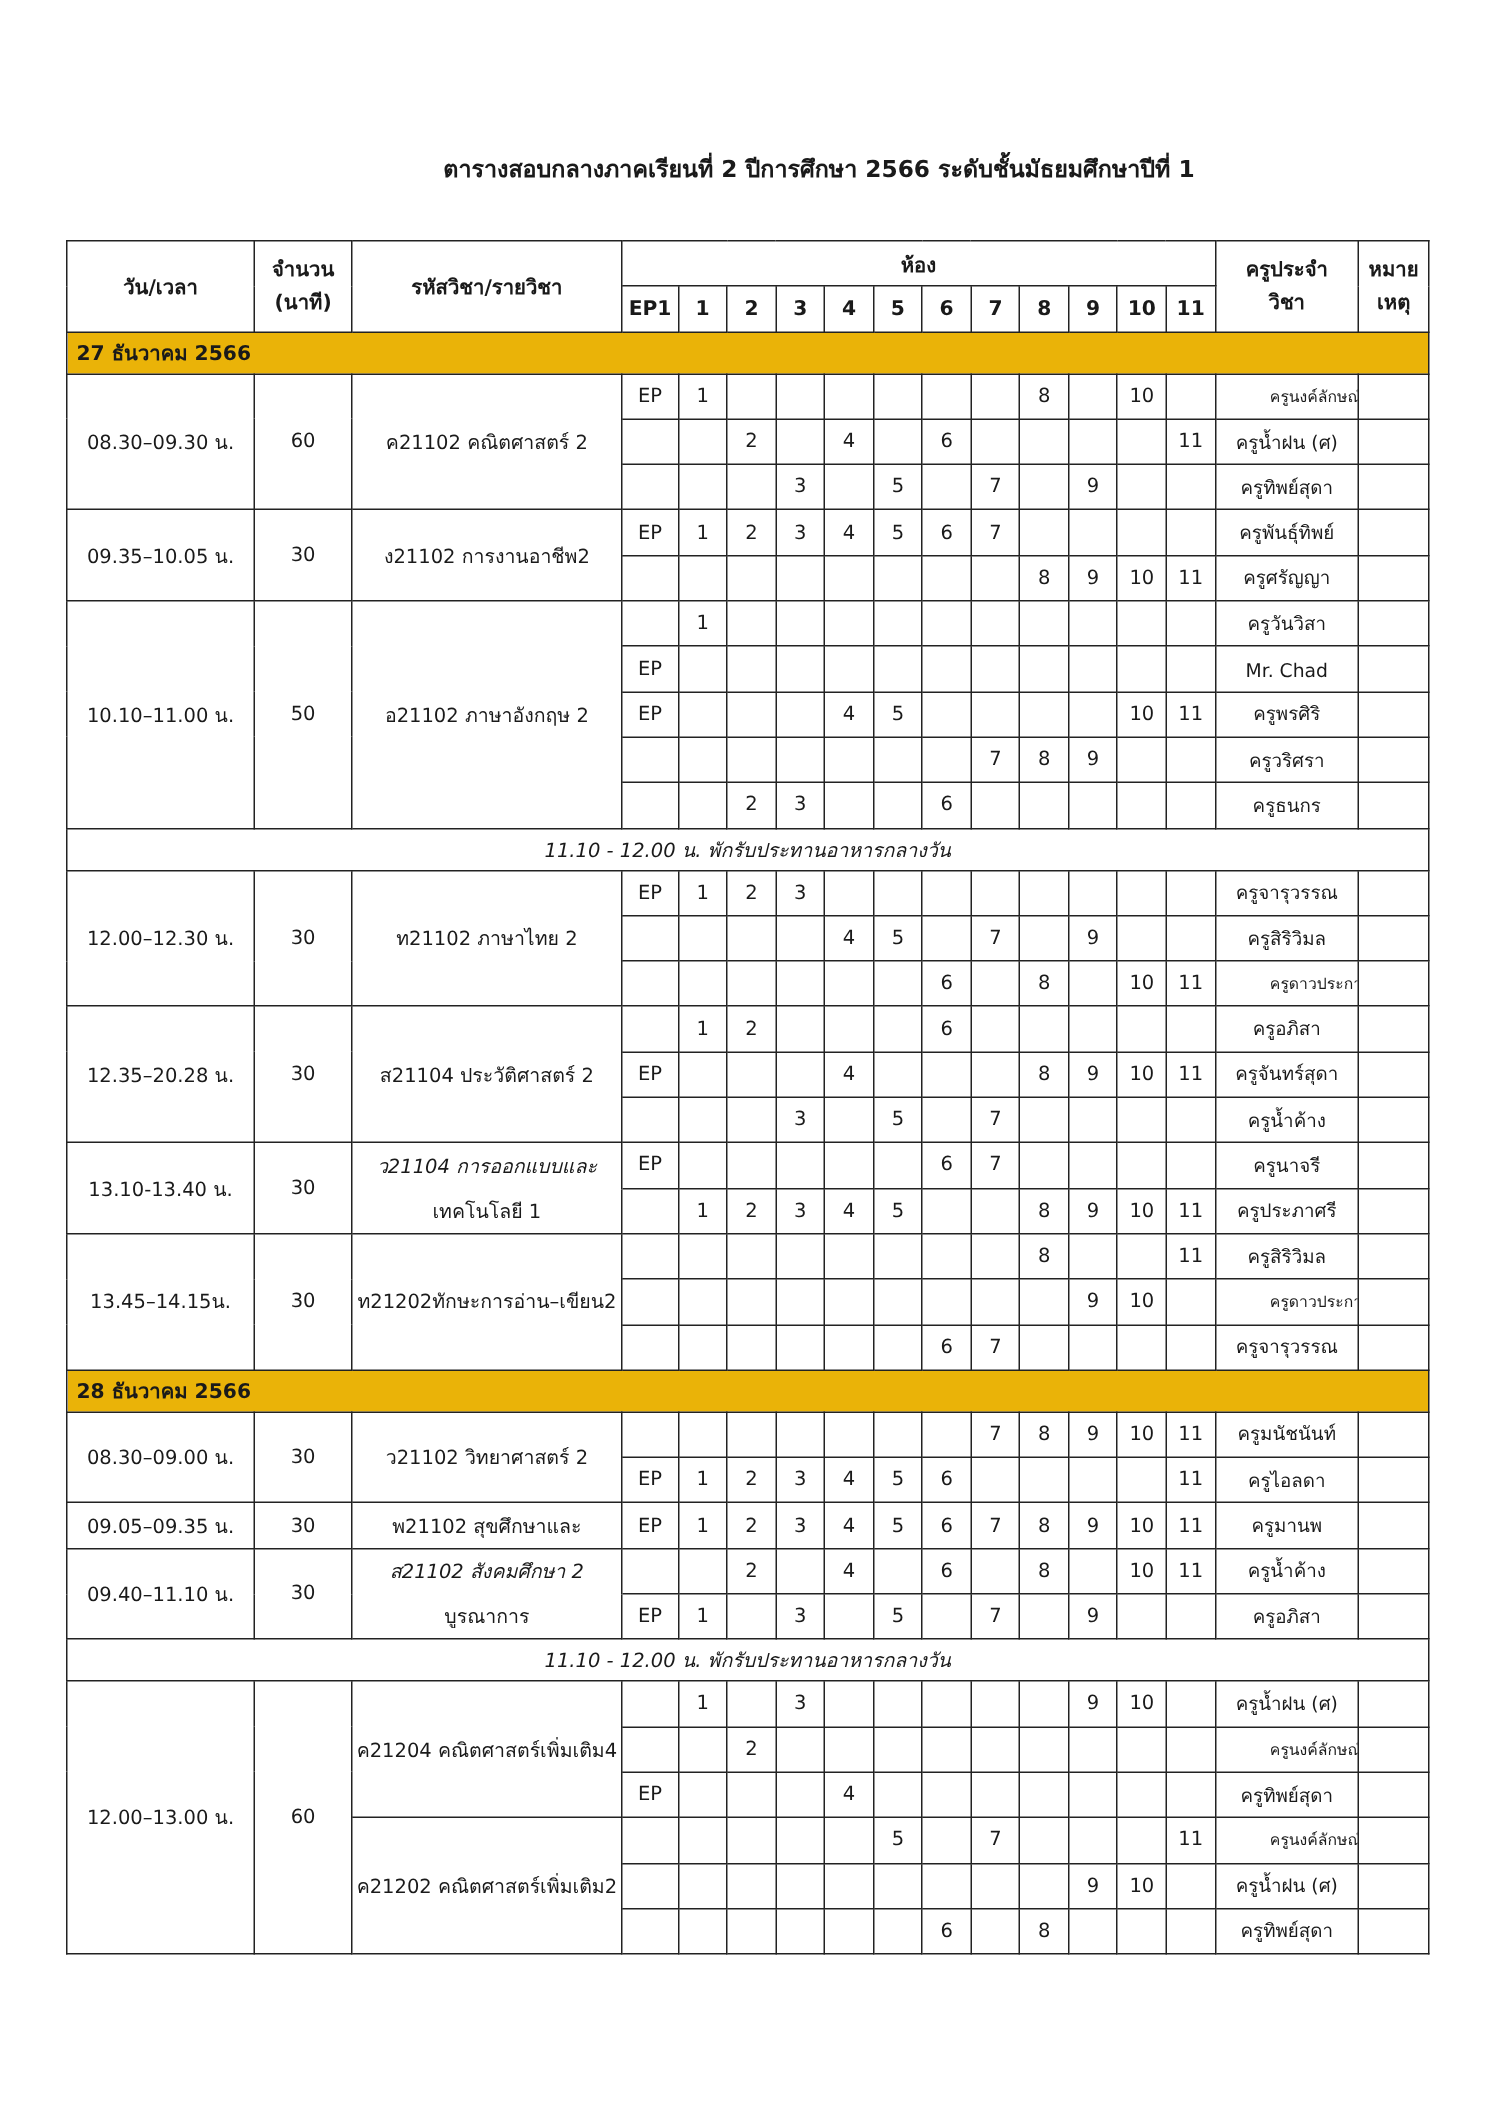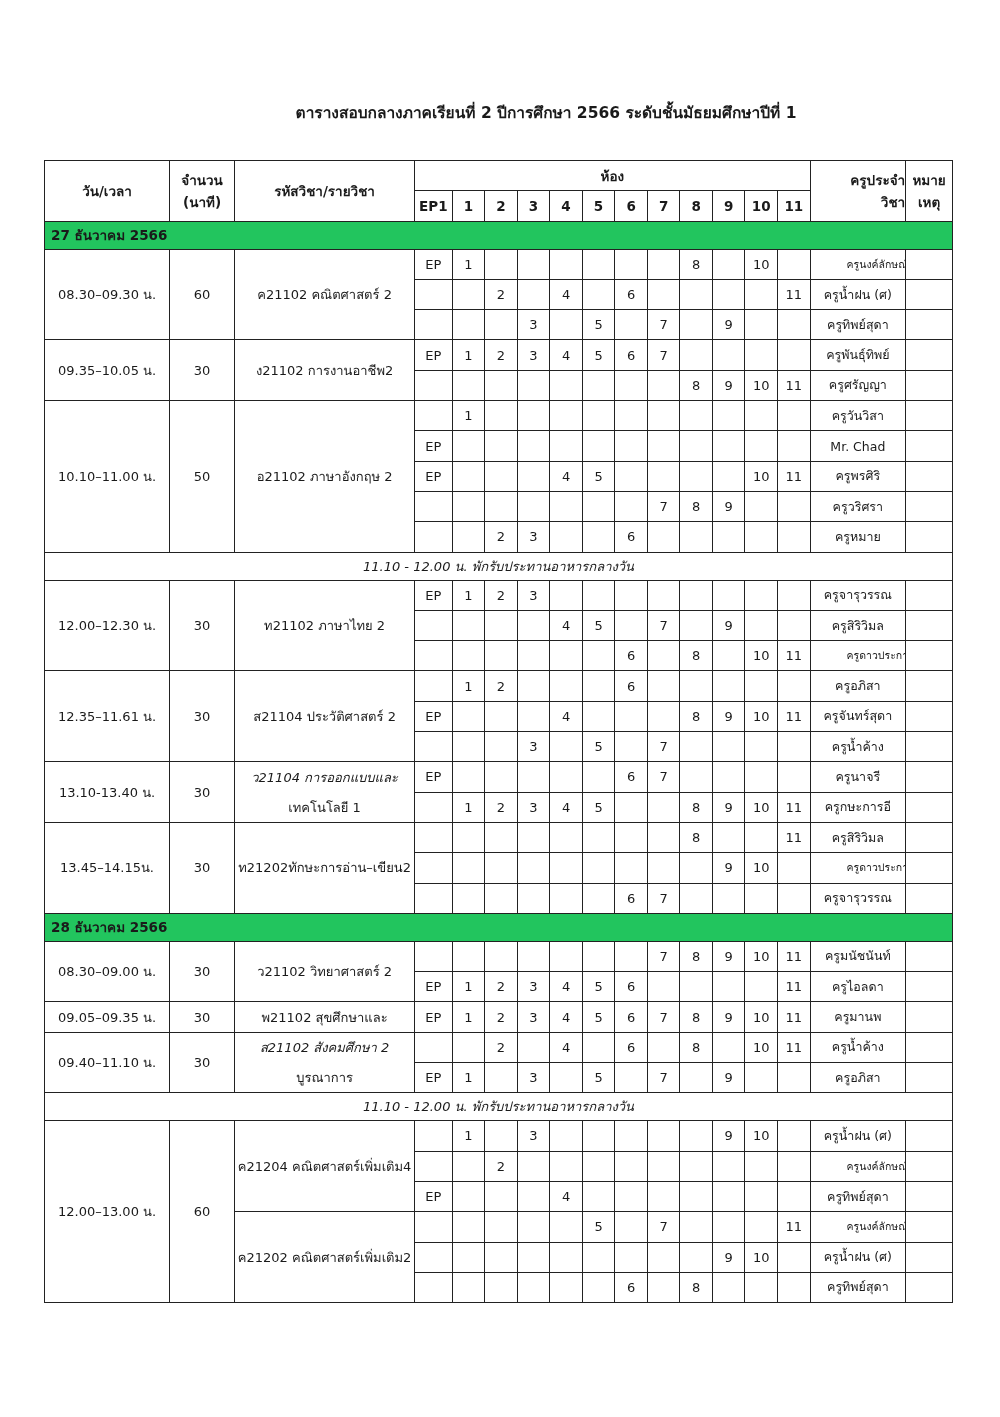--- a/index.html
+++ b/index.html
@@ -17,21 +17,21 @@
   .c-note { width: 46px; }
   td.time { text-align: center; vertical-align: top; padding-top: 7px; }
   td.time.mid { vertical-align: middle; padding-top: 0; }
   td.dur { vertical-align: top; padding-top: 7px; }
   td.dur.mid { vertical-align: middle; padding-top: 0; }
   td.subj { text-align: left; padding-left: 6px; vertical-align: top; padding-top: 7px; white-space: nowrap; }
   td.subj.mid { vertical-align: middle; padding-top: 0; }
   td.subj.cont { vertical-align: middle; padding-top: 0; border-top: none; }
   td.teacher { text-align: left; padding-left: 6px; font-size: 12.5px; }
   td.teacher.small { font-size: 10.5px; padding-left: 36px; }
-  tr.date td { background: #22c55e; text-align: left; padding-left: 6px; font-weight: bold; font-size: 13.5px; height: 27px; }
+  tr.date td { background: #eab308; text-align: left; padding-left: 6px; font-weight: bold; font-size: 13.5px; height: 27px; }
   tr.break td { text-align: center; font-style: italic; height: 27px; }
   td.nb-bottom { border-bottom: none !important; font-style: italic; }
 </style>
 </head>
 <body>
 
 <div class="title">ตารางสอบกลางภาคเรียนที่ 2 ปีการศึกษา 2566  ระดับชั้นมัธยมศึกษาปีที่ 1</div>
 
 <table class="sched">
   <colgroup>
@@ -52,21 +52,21 @@
       <col class="c-room">
     <col class="c-teacher">
       <col class="c-note">
   </colgroup>
   <thead>
     <tr>
       <th rowspan="2">วัน/เวลา</th>
       <th rowspan="2" style="line-height:22px;text-align:center;"><span>จำนวน</span><br><span>(นาที)</span></th>
       <th rowspan="2">รหัสวิชา/รายวิชา</th>
       <th colspan="12">ห้อง</th>
-      <th rowspan="2" style="line-height:22px;text-align:right;"><span>ครูประจำ</span><br><span>วิชา</span></th>
+      <th rowspan="2" style="line-height:22px;"><span>ครูประจำ</span><br><span>วิชา</span></th>
       <th rowspan="2" style="line-height:22px;"><span>หมาย</span><br><span>เหตุ</span></th>
     </tr>
     <tr>
       <th>EP1</th>
       <th>1</th>
       <th>2</th>
       <th>3</th>
       <th>4</th>
       <th>5</th>
       <th>6</th>
@@ -240,21 +240,21 @@
         <td>2</td>
         <td>3</td>
         <td></td>
         <td></td>
         <td>6</td>
         <td></td>
         <td></td>
         <td></td>
         <td></td>
         <td></td>
-        <td class="teacher">ครูหมาย</td>
+        <td class="teacher">ครูธนกร</td>
         <td></td>
       </tr>
       <tr class="break">
         <td colspan="17">11.10 - 12.00 น.  พักรับประทานอาหารกลางวัน</td>
       </tr>
       <tr>
         <td class="time mid" rowspan="3">12.00–12.30 น.</td>
         <td class="dur mid" rowspan="3">30</td>
         <td class="subj mid" rowspan="3">ท21102 ภาษาไทย 2</td>
         <td>EP</td>
@@ -298,21 +298,21 @@
         <td>6</td>
         <td></td>
         <td>8</td>
         <td></td>
         <td>10</td>
         <td>11</td>
         <td class="teacher small">ครูดาวประกาย</td>
         <td></td>
       </tr>
       <tr>
-        <td class="time mid" rowspan="3">12.35–11.61 น.</td>
+        <td class="time mid" rowspan="3">12.35–20.28 น.</td>
         <td class="dur mid" rowspan="3">30</td>
         <td class="subj mid" rowspan="3">ส21104 ประวัติศาสตร์ 2</td>
         <td></td>
         <td>1</td>
         <td>2</td>
         <td></td>
         <td></td>
         <td></td>
         <td>6</td>
         <td></td>
@@ -381,21 +381,21 @@
         <td>2</td>
         <td>3</td>
         <td>4</td>
         <td>5</td>
         <td></td>
         <td></td>
         <td>8</td>
         <td>9</td>
         <td>10</td>
         <td>11</td>
-        <td class="teacher">ครูกษะการอี</td>
+        <td class="teacher">ครูประภาศรี</td>
         <td></td>
       </tr>
       <tr>
         <td class="time" rowspan="3">13.45–14.15น.</td>
         <td class="dur" rowspan="3">30</td>
         <td class="subj" rowspan="3">ท21202ทักษะการอ่าน–เขียน2</td>
         <td></td>
         <td></td>
         <td></td>
         <td></td>

